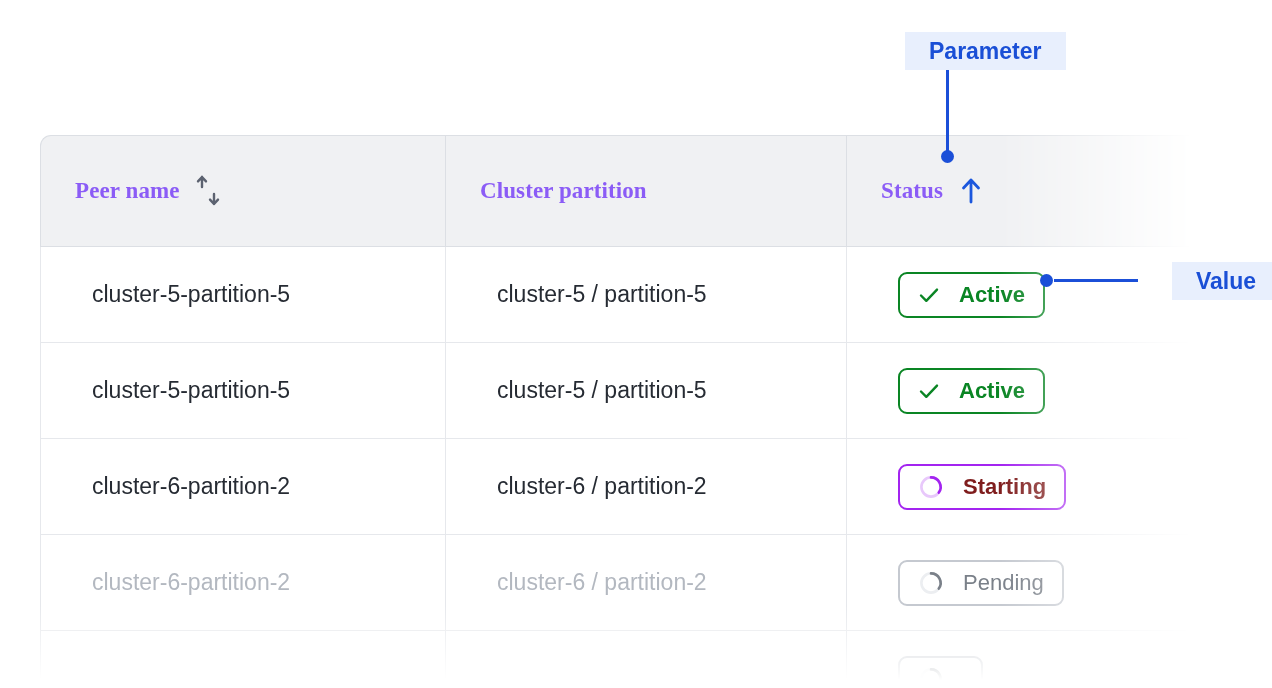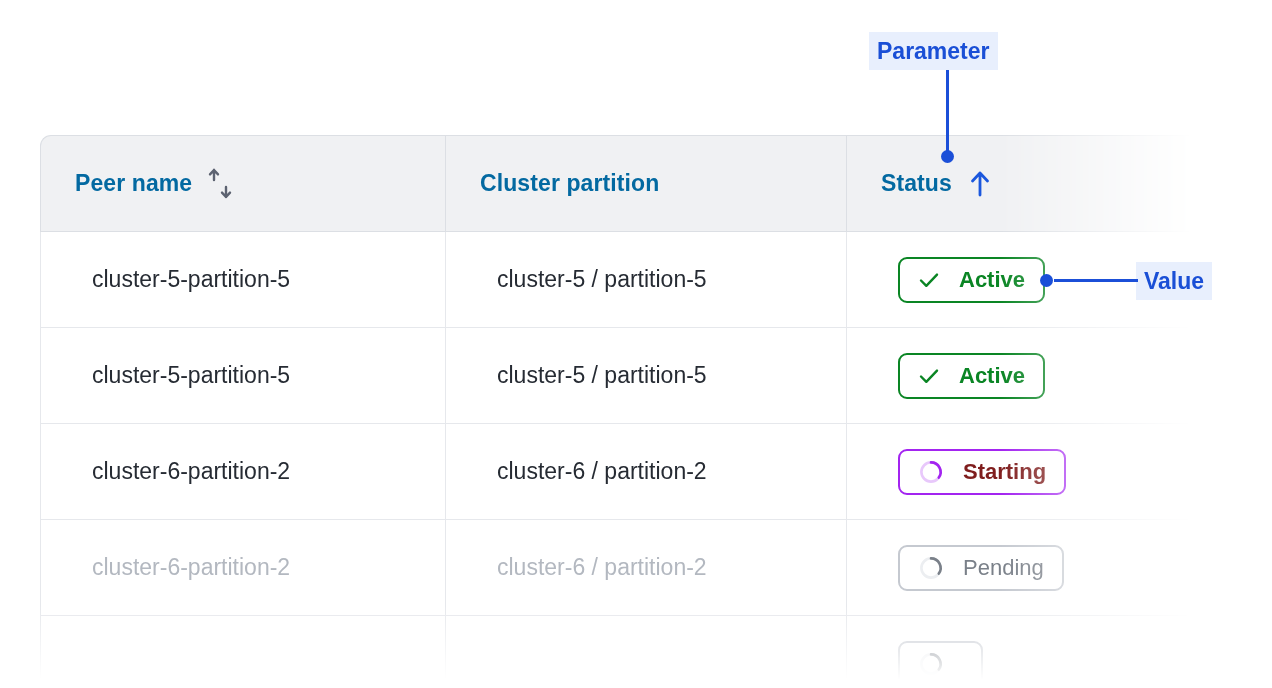--- a/index.html
+++ b/index.html
@@ -39,31 +39,32 @@
     border-spacing: 0;
     table-layout: fixed;
   }
   #table col.c1 { width: 405px; }
   #table col.c2 { width: 401px; }
   #table col.c3 { width: 394px; }
 
   
   thead th {
     background: #f0f1f3;
-    height: 97px;
+    height: 112px;
     padding: 0 0 0 34px;
     text-align: left;
     vertical-align: middle;
     font-size: 23px;
     font-weight: 700;
-    color: #0369a1;
+    color: #8b5cf6;
     letter-spacing: 0.1px;
     border-top: 1px solid #dcdfe4;
     border-bottom: 1px solid #dcdfe4;
     box-sizing: border-box;
+    font-family: Liberation Serif, serif;
   }
   thead th.h1 {
     border-left: 1px solid #dcdfe4;
     border-top-left-radius: 11px;
   }
   thead th.h2, thead th.h3 { border-left: 1px solid #dcdfe4; }
 
   .th-inner {
     display: flex;
     align-items: center;
@@ -110,23 +111,24 @@
   .anno-pill {
     position: absolute;
     display: inline-flex;
     align-items: center;
     justify-content: center;
     background: #e8effd;
     color: #1a4fd6;
     font-size: 23px;
     font-weight: 600;
     border-radius: 0;
-    padding: 0 8px;
+    padding: 0 24px;
     height: 38px;
     white-space: nowrap;
+    margin-left: 36px;
   }
   #anno-parameter { left: 869px; top: 32px; }
   #anno-value     { left: 1136px; top: 262px; }
 
   .anno-line { position: absolute; background: #1b4fd8; }
   #anno-line-parameter { left: 946px; top: 70px; width: 3px; height: 86px; }
   #anno-line-value     { left: 1054px; top: 279px; width: 84px; height: 3px; }
 
   .anno-dot {
     position: absolute;

